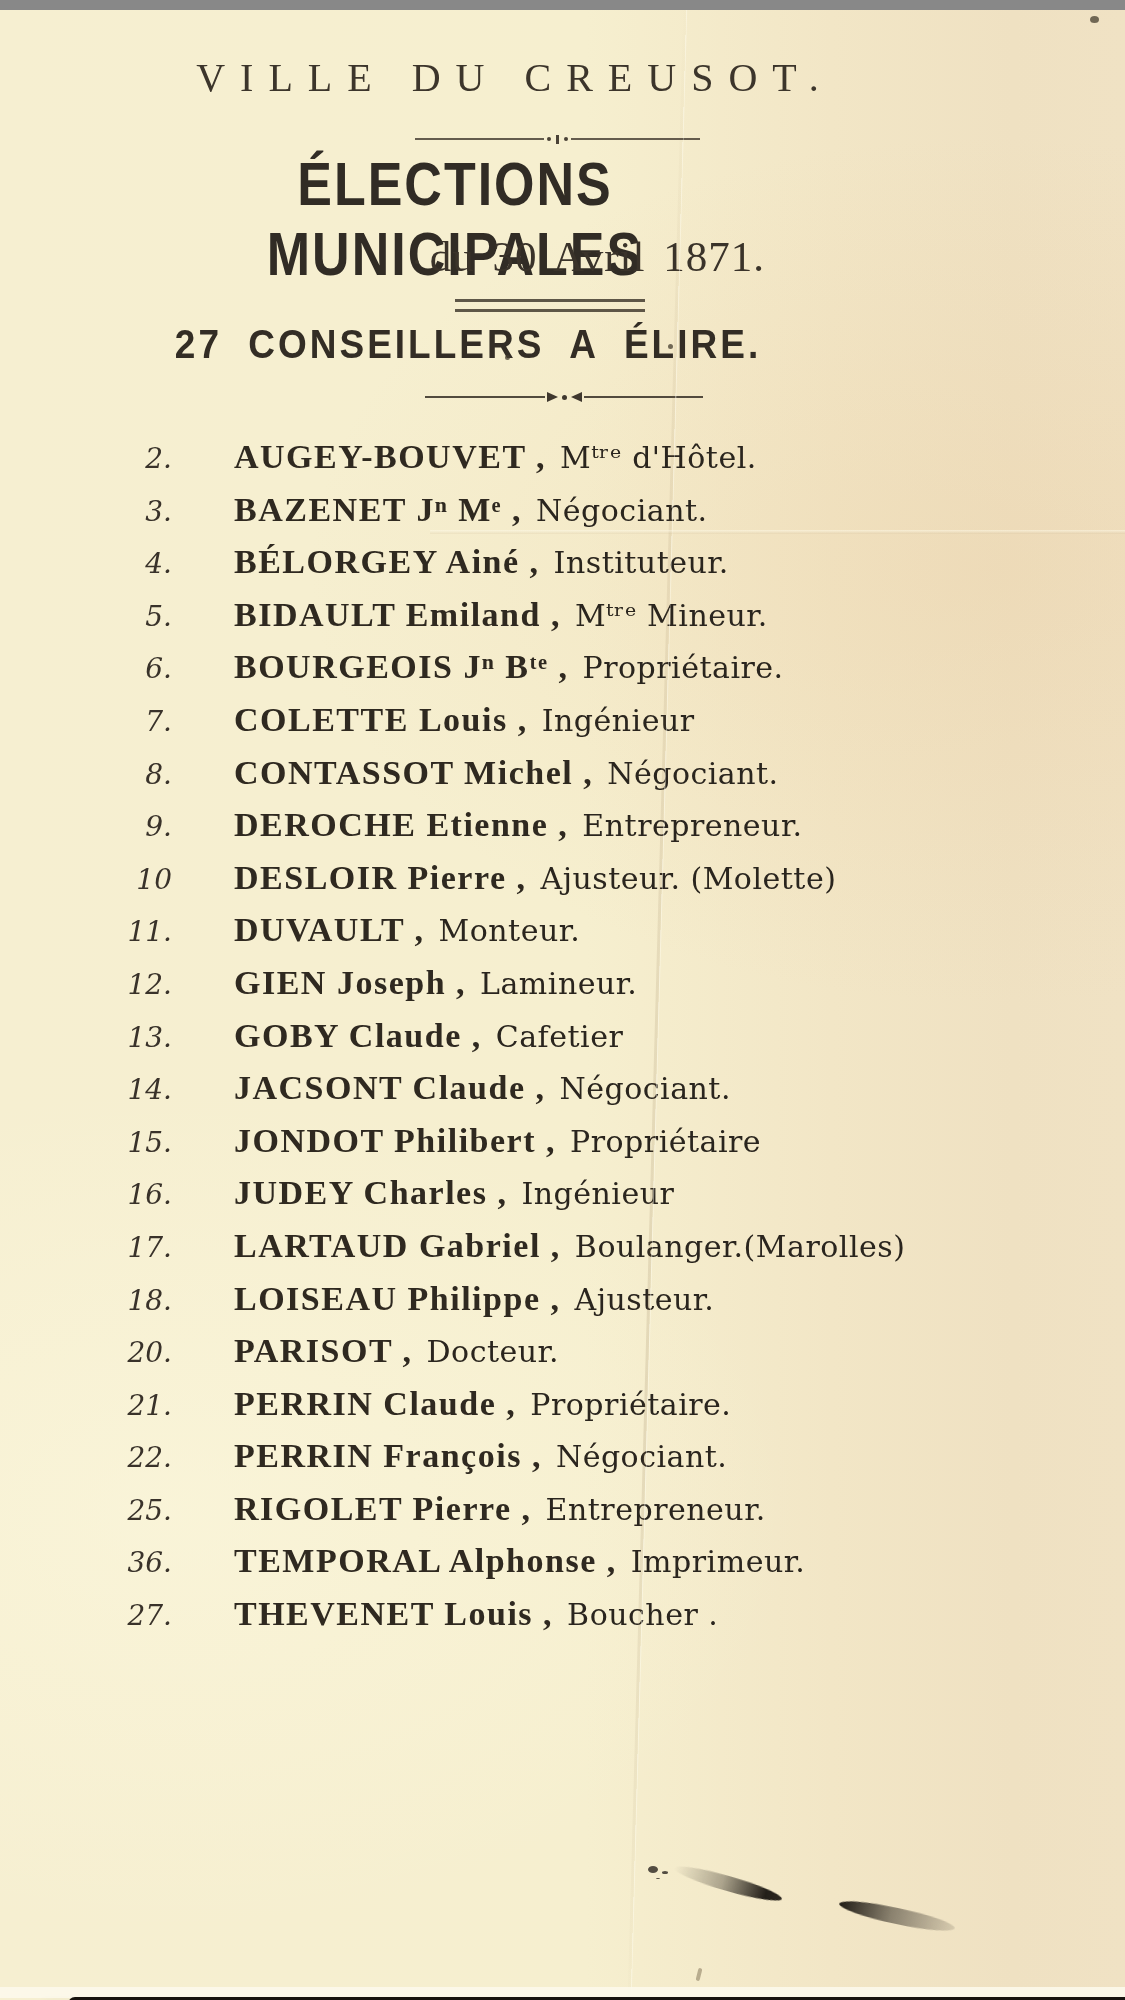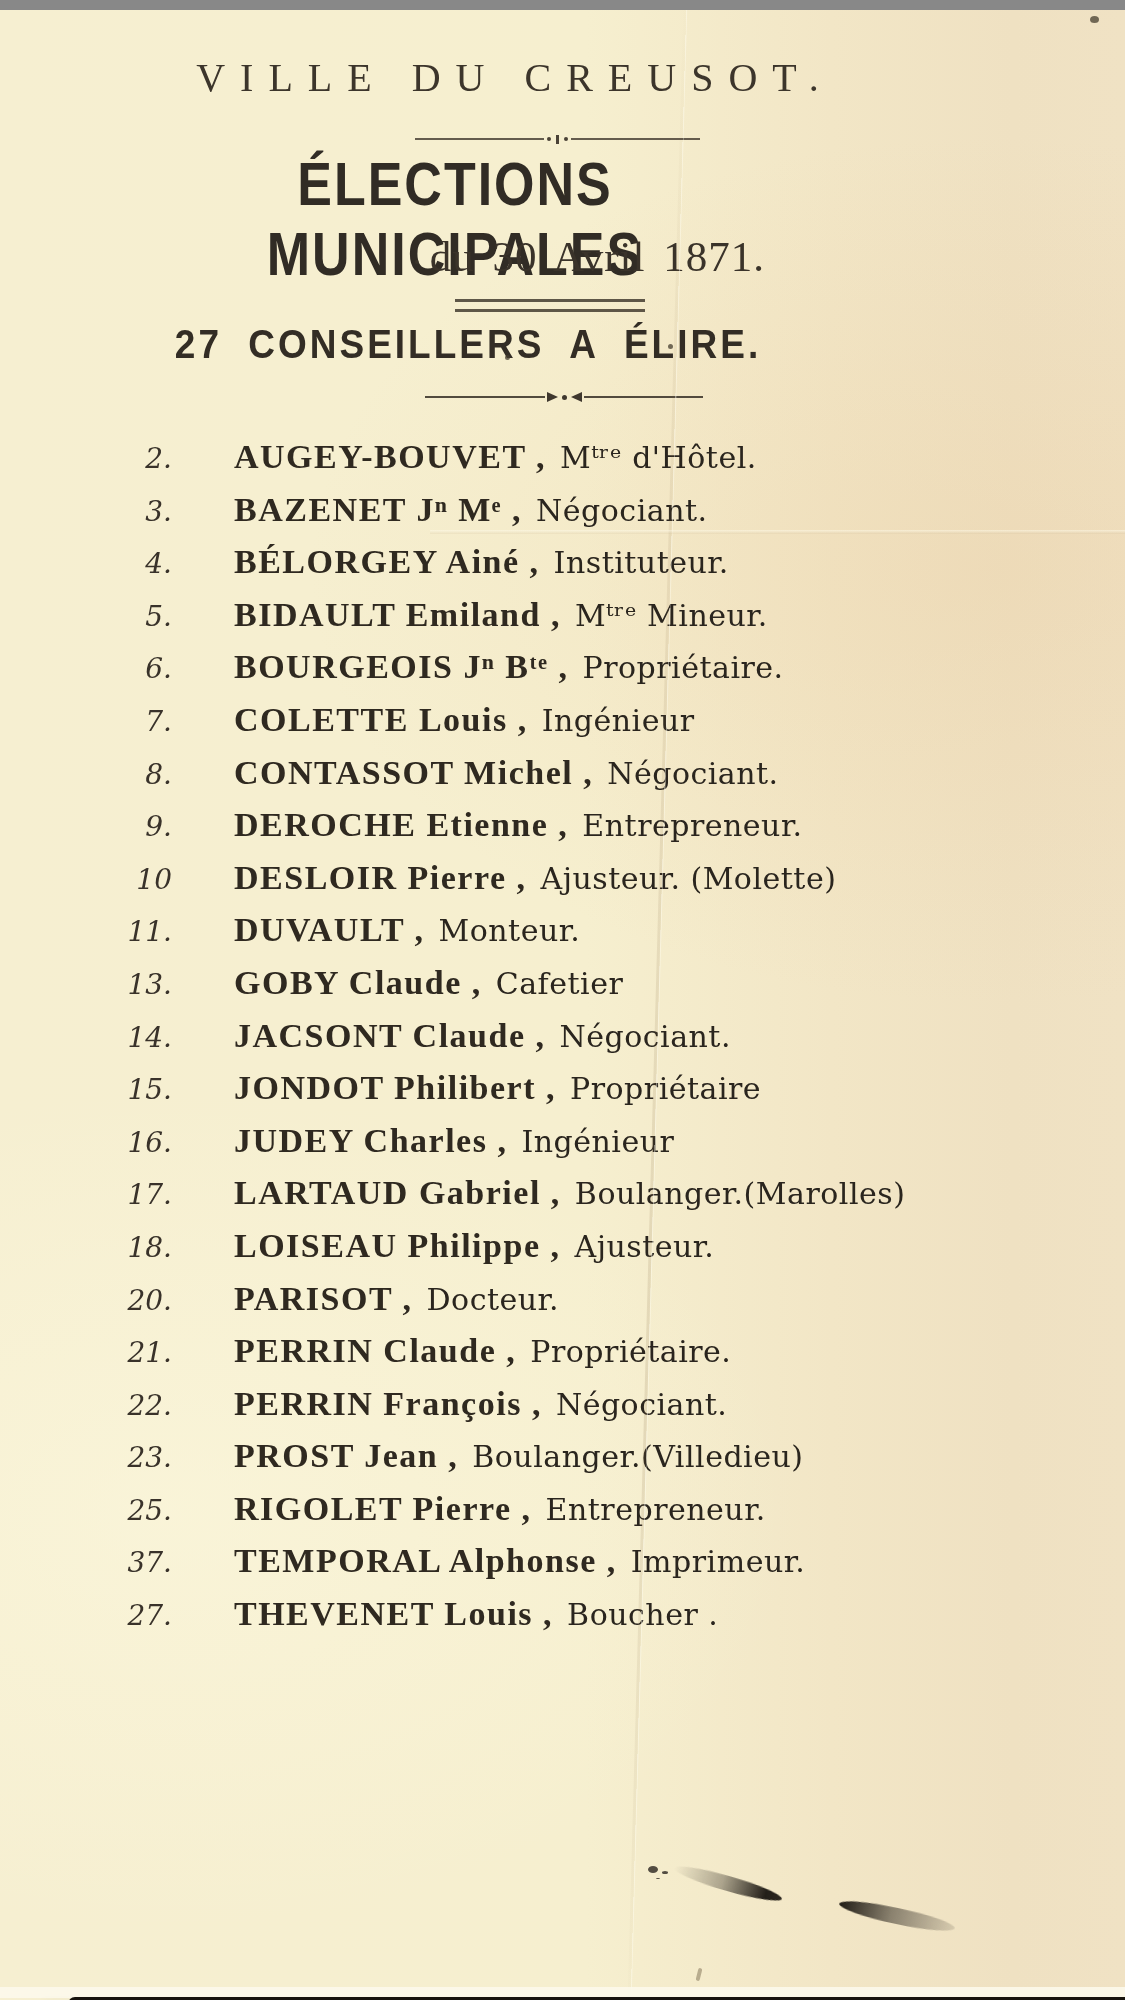--- a/index.html
+++ b/index.html
@@ -155,20 +155,23 @@
   </div>
 
   <div class="row">
     <span class="num">10</span><span class="cname">DESLOIR Pierre ,</span><span class="cjob">Ajusteur. (Molette)</span>
   </div>
 
   <div class="row">
     <span class="num">11.</span><span class="cname">DUVAULT ,</span><span class="cjob">Monteur.</span>
   </div>
 
+  <div class="row">
+    <span class="num">12.</span><span class="cname">GIEN Joseph ,</span><span class="cjob">Lamineur.</span>
+  </div>
 
   <div class="row">
     <span class="num">13.</span><span class="cname">GOBY Claude ,</span><span class="cjob">Cafetier</span>
   </div>
 
   <div class="row">
     <span class="num">14.</span><span class="cname">JACSONT Claude ,</span><span class="cjob">Négociant.</span>
   </div>
 
   <div class="row">
@@ -193,31 +196,28 @@
   </div>
 
   <div class="row">
     <span class="num">21.</span><span class="cname">PERRIN Claude ,</span><span class="cjob">Propriétaire.</span>
   </div>
 
   <div class="row">
     <span class="num">22.</span><span class="cname">PERRIN François ,</span><span class="cjob">Négociant.</span>
   </div>
 
-  <div class="row">
-    <span class="num">23.</span><span class="cname">PROST Jean ,</span><span class="cjob">Boulanger.(Villedieu)</span>
-  </div>
 
 
   <div class="row">
     <span class="num">25.</span><span class="cname">RIGOLET Pierre ,</span><span class="cjob">Entrepreneur.</span>
   </div>
 
   <div class="row">
-    <span class="num">37.</span><span class="cname">TEMPORAL Alphonse ,</span><span class="cjob">Imprimeur.</span>
+    <span class="num">36.</span><span class="cname">TEMPORAL Alphonse ,</span><span class="cjob">Imprimeur.</span>
   </div>
 
   <div class="row">
     <span class="num">27.</span><span class="cname">THEVENET Louis ,</span><span class="cjob">Boucher .</span>
   </div>
 </div>
 
   <div class="abs crease-v"></div>
   <div class="abs crease-h"></div>
   <div class="abs speck" style="left:505px;top:345px;width:5px;height:5px;"></div>

